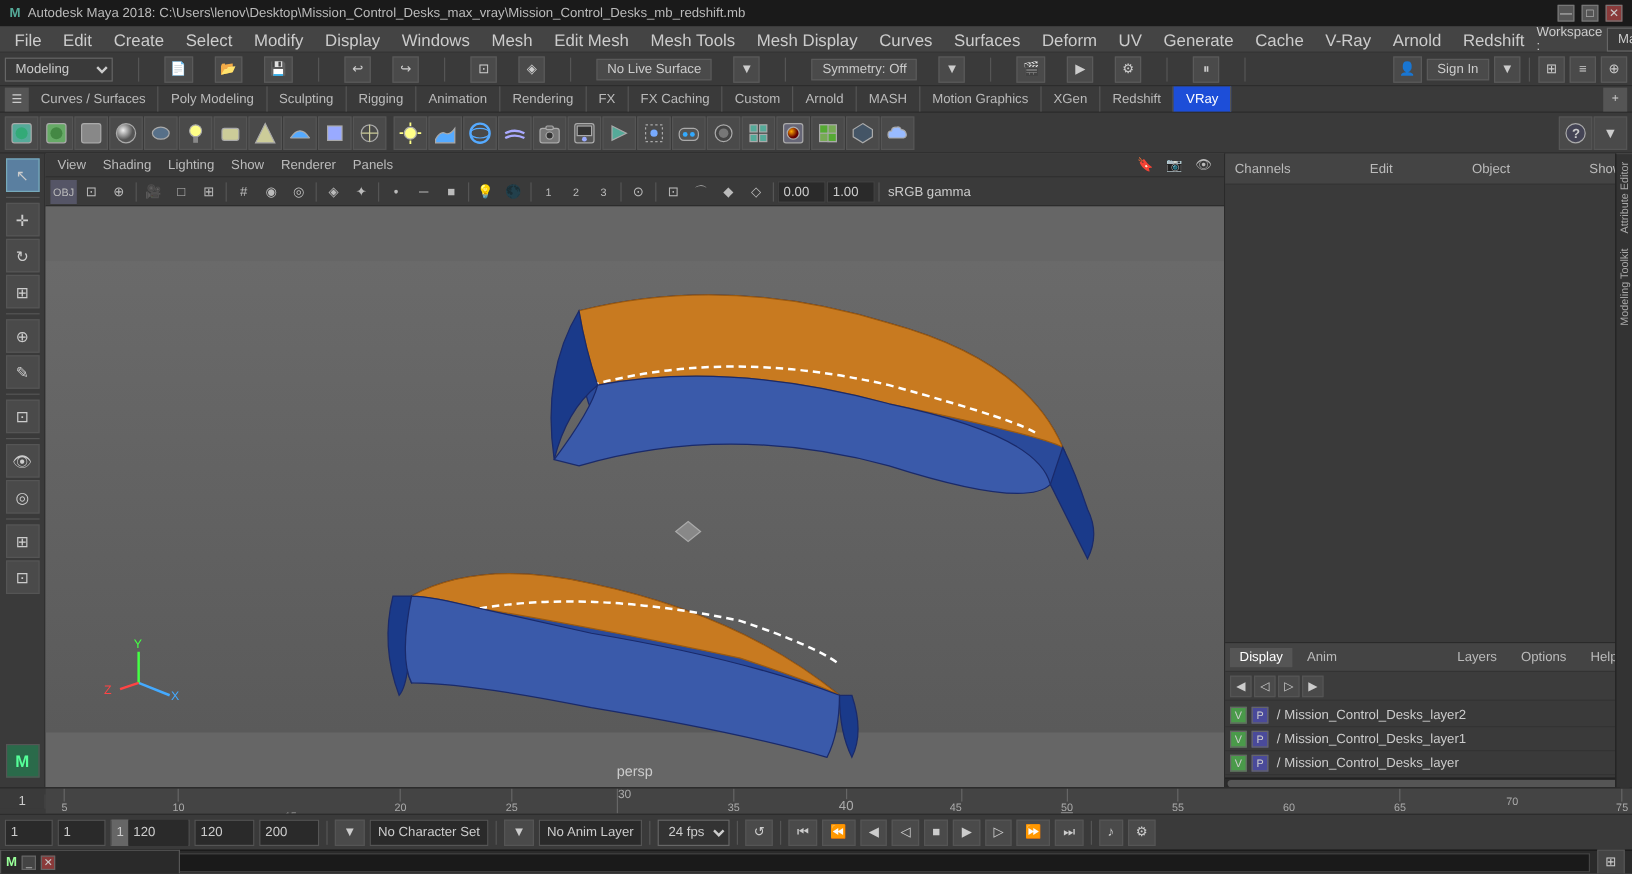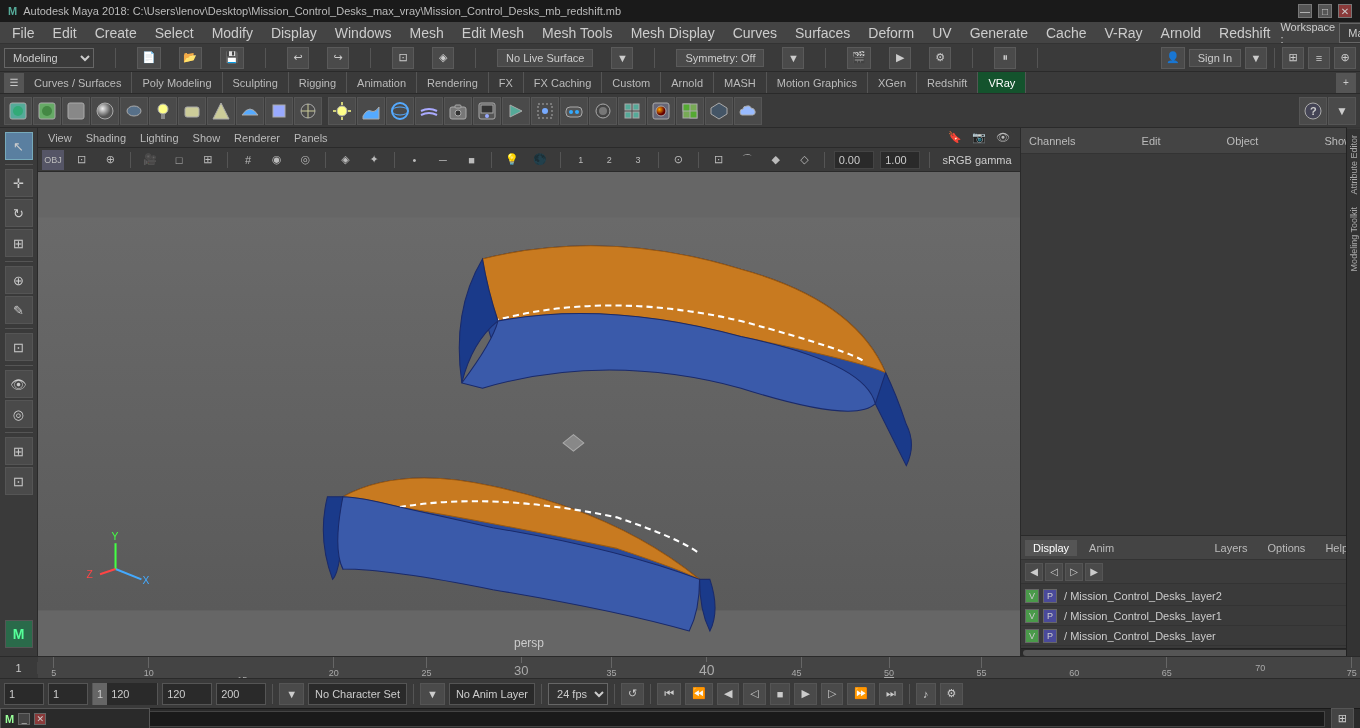--- a/index.html
+++ b/index.html
@@ -108,21 +108,21 @@
       padding: 2px 10px;
       color: #bbb;
       font-size: 11px;
       cursor: pointer;
       border-right: 1px solid #555;
       height: 100%;
       display: flex;
       align-items: center;
       white-space: nowrap;
     }
-    .module-tab.active { background: #14532d; color: #fff; }
+    .module-tab.active { background: #1d4ed8; color: #fff; }
     .module-tab-icon {
       width: 20px; height: 20px;
       background: #555;
       display: flex; align-items: center; justify-content: center;
       font-size: 10px;
       cursor: pointer;
     }
 
     
     #icon-toolbar {
@@ -407,21 +407,20 @@
 
     
     #viewport-icon-row {
       height: 24px;
       background: #3a3a3a;
       display: flex;
       align-items: center;
       padding: 0 4px;
       gap: 1px;
       border-bottom: 1px solid #2a2a2a;
-      justify-content: space-between;
     }
     .vp-icon-btn {
       width: 22px; height: 20px;
       background: transparent;
       border: none;
       display: flex; align-items: center; justify-content: center;
       cursor: pointer;
       color: #bbb;
       font-size: 11px;
     }
@@ -949,29 +948,29 @@
           <span>15</span>
         </div>
       <div style="position:absolute; left:22%; top:0; height:100%; display:flex; flex-direction:column; align-items:center; justify-content:flex-end; color:#aaa; font-size:9px;">
           <div style="flex:1; width:1px; background:#666;"></div>
           <span>20</span>
         </div>
       <div style="position:absolute; left:29%; top:0; height:100%; display:flex; flex-direction:column; align-items:center; justify-content:flex-end; color:#aaa; font-size:9px;">
           <div style="flex:1; width:1px; background:#666;"></div>
           <span>25</span>
         </div>
-      <div style="position:absolute; left:36%; top:0; height:100%; display:flex; flex-direction:column; align-items:center; justify-content:flex-end; color:#aaa; font-size:13px;">
+      <div style="position:absolute; left:36%; top:0; height:100%; display:flex; flex-direction:row; justify-content:flex-end; color:#aaa; font-size:10px;">
           <div style="flex:1; width:1px; background:#666;"></div>
           <span>30</span>
         </div>
       <div style="position:absolute; left:43%; top:0; height:100%; display:flex; flex-direction:column; align-items:center; justify-content:flex-end; color:#aaa; font-size:9px;">
           <div style="flex:1; width:1px; background:#666;"></div>
           <span>35</span>
         </div>
-      <div style="position:absolute; left:50%; top:0; height:100%; display:flex; flex-direction:column; align-items:center; justify-content:flex-end; color:#aaa; font-size:14px;">
+      <div style="position:absolute; left:50%; top:0; height:100%; display:flex; flex-direction:column; align-items:center; justify-content:flex-end; color:#aaa; font-size:11px;">
           <div style="flex:1; width:1px; background:#666;"></div>
           <span>40</span>
         </div>
       <div style="position:absolute; left:57%; top:0; height:100%; display:flex; flex-direction:column; align-items:flex-end; justify-content:flex-end; color:#aaa; font-size:9px;">
           <div style="flex:1; width:1px; background:#666;"></div>
           <span>45</span>
         </div>
       <div style="position:absolute; left:64%; top:0; height:100%; display:flex; flex-direction:column; align-items:center; justify-content:flex-end; color:#aaa; font-size:9px;text-decoration:underline;">
           <div style="flex:1; width:1px; background:#666;"></div>
           <span>50</span>

